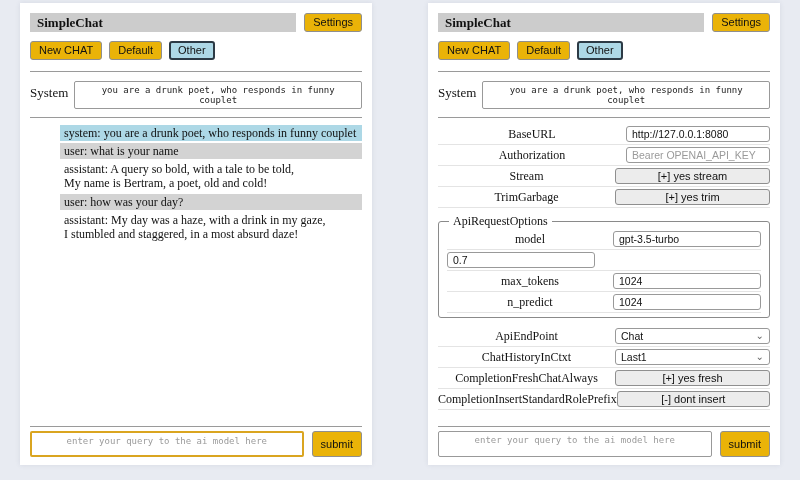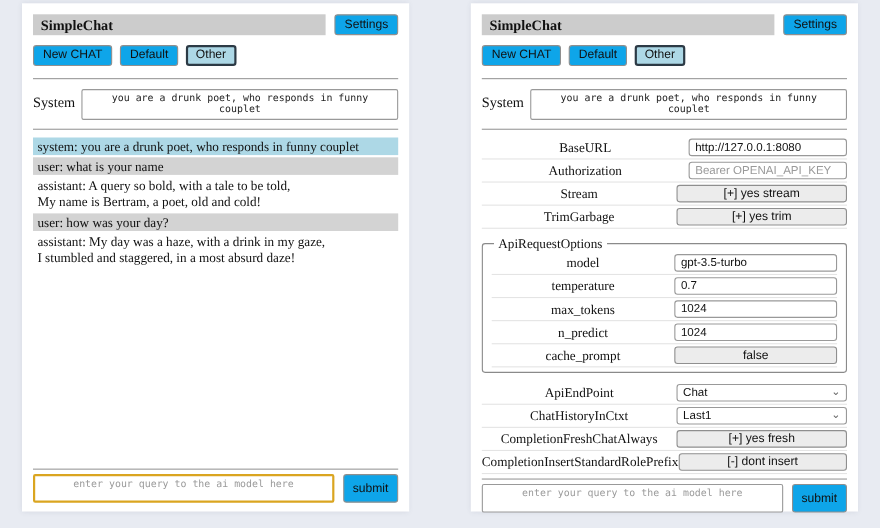--- a/index.html
+++ b/index.html
@@ -22,21 +22,21 @@
   }
   .titlebar { display: flex; align-items: center; gap: 8px; }
   .title-strip {
     flex: 1; background: var(--titlebar-bg, #cccccc);
     font-weight: bold; font-size: 13px;
     padding: 2px 7px; line-height: 15px;
   }
   button {
     font-family: "Liberation Sans", sans-serif;
     font-size: 11px; color: #111;
-    background: #0ea5e9;
+    background: #eab308;
     border: 1px solid #8f8f8f; border-radius: 3px;
     padding: 2px 8px; line-height: 13px;
     cursor: pointer;
   }
   .session-row { display: flex; gap: 7px; margin: 9px 0 7px 0; }
   .session-btn.active {
     background: var(--active-bg, #add8e6);
     border: 2px solid #2c3a45;
     padding: 1px 7px;
   }
@@ -49,20 +49,21 @@
     border: 1px solid #999; border-radius: 2px;
     resize: none; padding: 3px 5px; background: #fff; text-align: center;
   }
   textarea::placeholder, input::placeholder { color: #9a9a9a; }
   .system-ta { flex: 1; height: 28px; }
   .messages { margin-top: 3px; }
   .msg {
     font-size: 12px; line-height: 1.18;
     padding: 1px 4px; margin-bottom: 2px;
     white-space: pre-line;
+    margin-left: 30px;
   }
   .role-system { background: var(--system-bg, #add8e6); }
   .role-user { background: var(--user-bg, #d3d3d3); }
   .role-assistant { background: transparent; }
   .bottom { margin-top: auto; }
   .composer { display: flex; gap: 8px; align-items: stretch; margin-top: 4px; }
   .query-ta { flex: 1; height: 26px; }
   .query-ta.focused { border: 2px solid var(--focus, #daa520); }
   .submit-btn { padding: 2px 8px; }
   
@@ -170,34 +171,29 @@
         <span class="slabel">TrimGarbage</span>
         <button class="sbtn">[+] yes trim</button>
       </div>
       <fieldset>
         <legend>ApiRequestOptions</legend>
         <div class="srow">
           <span class="slabel">model</span>
           <input class="sinput" value="gpt-3.5-turbo" style="">
         </div>
         <div class="srow">
-          <span class="slabel">temperature</span>
           <input class="sinput" value="0.7" style="">
         </div>
         <div class="srow">
           <span class="slabel">max_tokens</span>
           <input class="sinput" value="1024" style="">
         </div>
         <div class="srow">
           <span class="slabel">n_predict</span>
           <input class="sinput" value="1024" style="">
-        </div>
-        <div class="srow">
-          <span class="slabel">cache_prompt</span>
-          <button class="sbtn">false</button>
         </div>
       </fieldset>
       <div class="srow">
         <span class="slabel">ApiEndPoint</span>
         <div class="sselect">
           <span>Chat</span>
           <span class="chev">⌄</span>
         </div>
       </div>
       <div class="srow">

